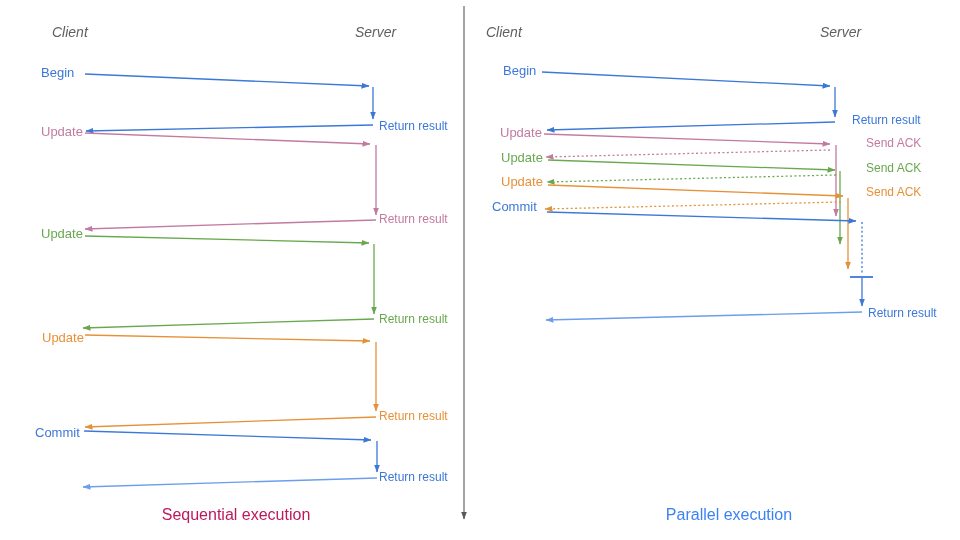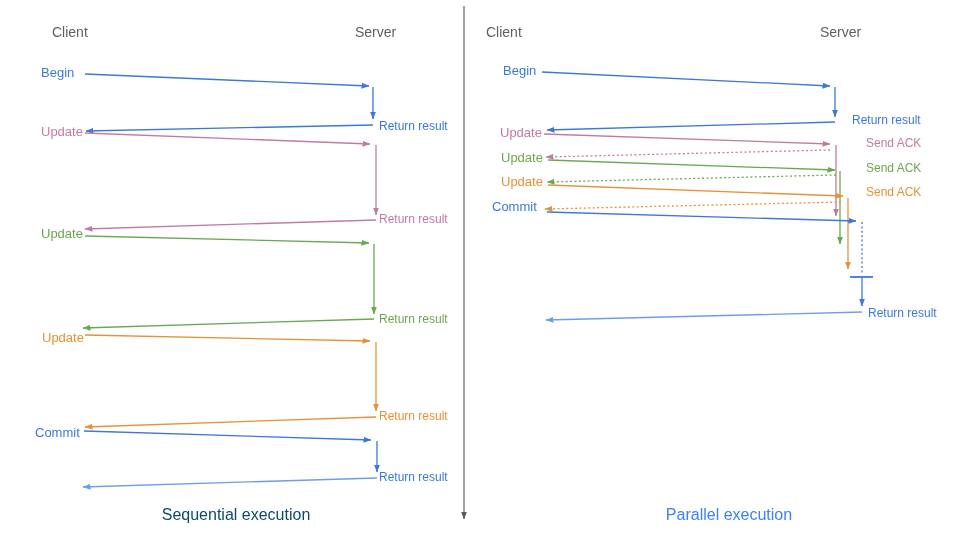--- a/index.html
+++ b/index.html
@@ -6,21 +6,21 @@
   .stage{
     position:relative;width:960px;height:540px;background:#fff;
     font-family:"Liberation Sans",sans-serif;overflow:hidden;
   }
   .stage svg{position:absolute;left:0;top:0;}
   .lbl{
     position:absolute;white-space:nowrap;line-height:1.12;
     font-family:"Liberation Sans",sans-serif;
   }
   .lbl.center{transform:translateX(-50%);}
-  .lbl.italic{}
+  .lbl.italic{font-style:italic;}
 </style>
 </head>
 <body>
 
 <div class="stage">
   <svg id="diagram-svg" width="960" height="540" viewBox="0 0 960 540">
     <defs id="marker-defs">
         <marker id="ah-blue" markerWidth="8" markerHeight="6" refX="7.5" refY="3" orient="auto" markerUnits="userSpaceOnUse">
           <path d="M0,0 L8,3 L0,6 Z" fill="#3c78d8"></path>
         </marker>
@@ -88,21 +88,21 @@
       <span class="lbl" style="left: 41px; top: 66px; font-size: 13px; color: rgb(60, 120, 216);">Begin</span>
       <span class="lbl" style="left: 379px; top: 120px; font-size: 12px; color: rgb(60, 120, 216);">Return result</span>
       <span class="lbl" style="left: 41px; top: 125px; font-size: 13px; color: rgb(194, 123, 160);">Update</span>
       <span class="lbl" style="left: 379px; top: 213px; font-size: 12px; color: rgb(194, 123, 160);">Return result</span>
       <span class="lbl" style="left: 41px; top: 227px; font-size: 13px; color: rgb(106, 168, 79);">Update</span>
       <span class="lbl" style="left: 379px; top: 313px; font-size: 12px; color: rgb(106, 168, 79);">Return result</span>
       <span class="lbl" style="left: 42px; top: 331px; font-size: 13px; color: rgb(230, 145, 56);">Update</span>
       <span class="lbl" style="left: 379px; top: 410px; font-size: 12px; color: rgb(230, 145, 56);">Return result</span>
       <span class="lbl" style="left: 35px; top: 426px; font-size: 13px; color: rgb(60, 120, 216);">Commit</span>
       <span class="lbl" style="left: 379px; top: 471px; font-size: 12px; color: rgb(60, 120, 216);">Return result</span>
-      <span class="lbl center" style="left: 236px; top: 506px; font-size: 16px; color: #0c4a6e;">Sequential execution</span>
+      <span class="lbl center" style="left: 236px; top: 506px; font-size: 16px; color: #be185d;">Sequential execution</span>
       <span class="lbl italic" style="left: 486px; top: 25px; font-size: 14px; color: rgb(95, 95, 95);">Client</span>
       <span class="lbl italic" style="left: 820px; top: 25px; font-size: 14px; color: rgb(95, 95, 95);">Server</span>
       <span class="lbl" style="left: 503px; top: 64px; font-size: 13px; color: rgb(60, 120, 216);">Begin</span>
       <span class="lbl" style="left: 852px; top: 114px; font-size: 12px; color: rgb(60, 120, 216);">Return result</span>
       <span class="lbl" style="left: 500px; top: 126px; font-size: 13px; color: rgb(194, 123, 160);">Update</span>
       <span class="lbl" style="left: 866px; top: 137px; font-size: 12px; color: rgb(194, 123, 160);">Send ACK</span>
       <span class="lbl" style="left: 501px; top: 151px; font-size: 13px; color: rgb(106, 168, 79);">Update</span>
       <span class="lbl" style="left: 866px; top: 162px; font-size: 12px; color: rgb(106, 168, 79);">Send ACK</span>
       <span class="lbl" style="left: 501px; top: 175px; font-size: 13px; color: rgb(230, 145, 56);">Update</span>
       <span class="lbl" style="left: 866px; top: 186px; font-size: 12px; color: rgb(230, 145, 56);">Send ACK</span>

